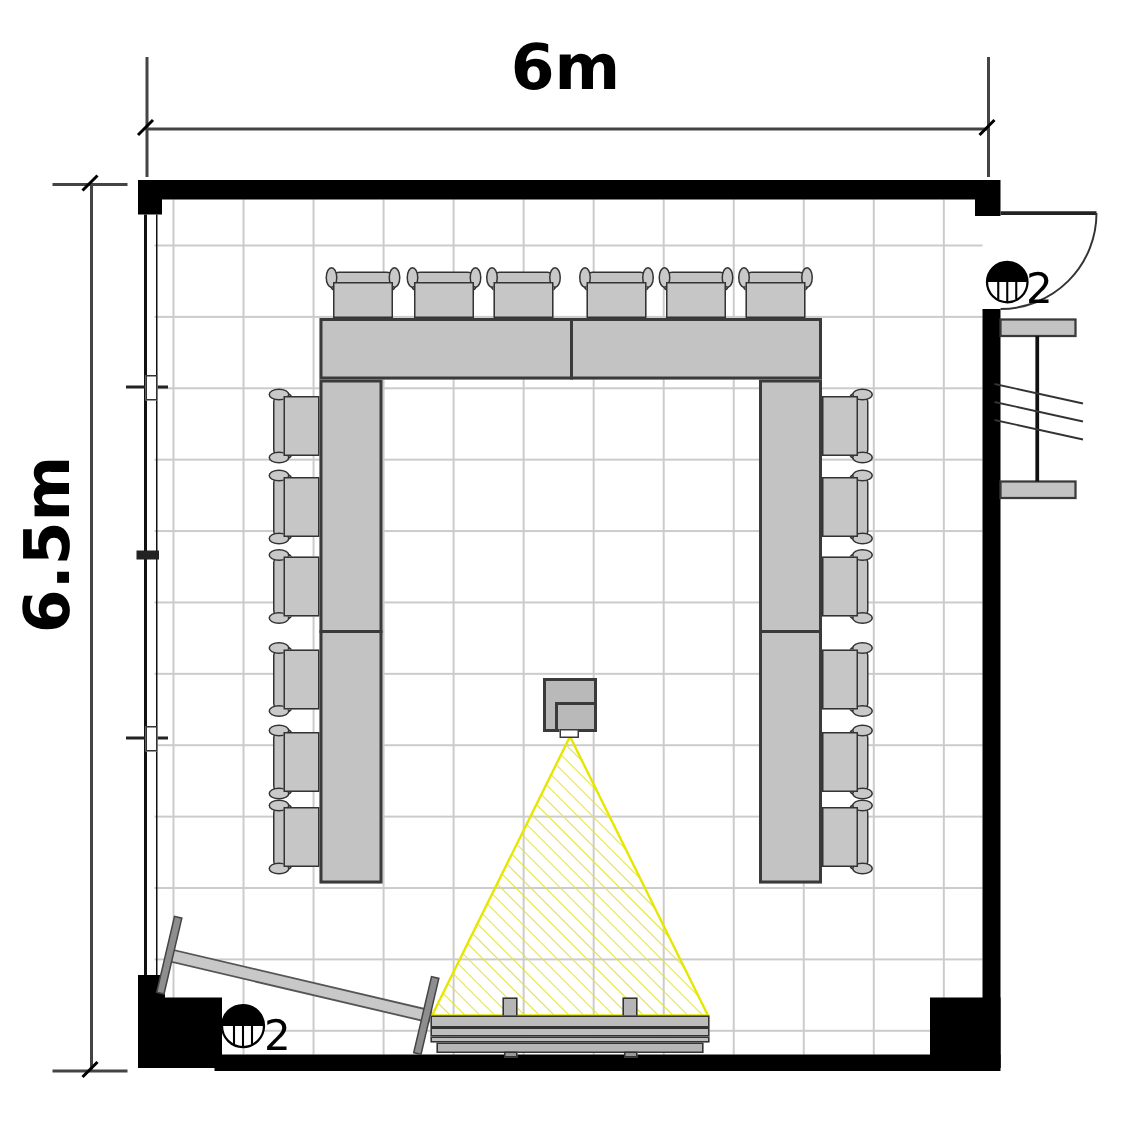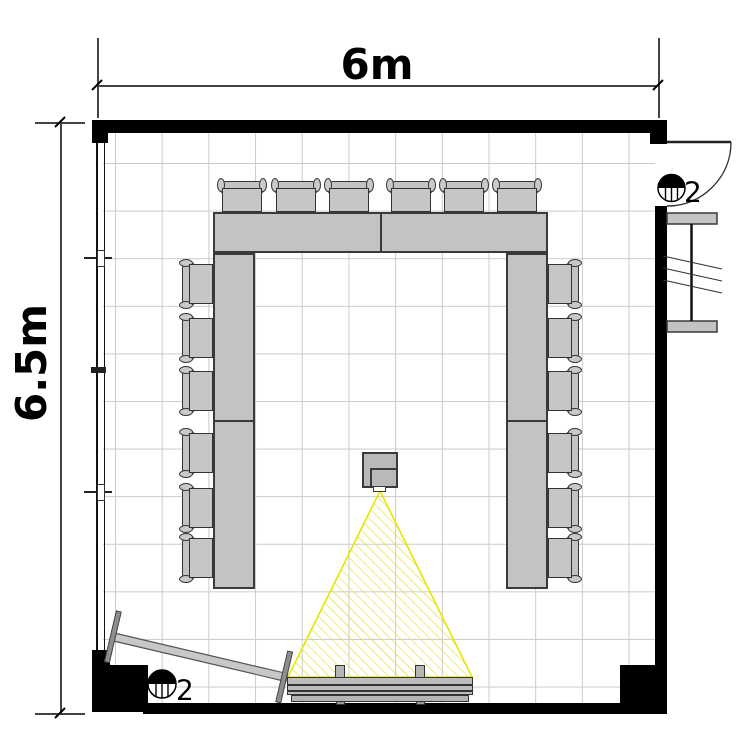--- a/index.html
+++ b/index.html
@@ -94,21 +94,21 @@
   <div class="glass"></div>
   <div class="tick" style="left:84px; top:257px; width:28px; height:1.5px;"></div>
   <div class="joint" style="left:97px; top:250px; width:6px; height:15px;"></div>
   <div class="tick" style="left:84px; top:491px; width:28px; height:1.5px;"></div>
   <div class="joint" style="left:97px; top:484px; width:6px; height:15px;"></div>
   <div class="tick" style="left:91px; top:367px; width:15px; height:6px;"></div>
 
   <div class="dim-line" style="left:97px; top:85px; width:561px; height:1.5px;"></div>
   <div class="dim-line" style="left:97px; top:38px; width:1.5px; height:80px;"></div>
   <div class="dim-line" style="left:658px; top:38px; width:1.5px; height:80px;"></div>
-  <div class="dim-label" style="left:297px; top:40px; width:160px;">6m</div>
+  <div class="dim-label" style="left:297px; top:20px; width:160px;">6m</div>
 
   <div class="dim-line" style="left:60px; top:122px; width:1.5px; height:591px;"></div>
   <div class="dim-line" style="left:35px; top:122px; width:50px; height:1.5px;"></div>
   <div class="dim-line" style="left:35px; top:713px; width:50px; height:1.5px;"></div>
   <div class="dim-label vert" style="left:-28px; top:338px; width:120px; height:50px; line-height:50px;">6.5m</div>
 
   <svg width="750" height="750" viewBox="0 0 750 750">
     <defs>
       <pattern id="hatch45" width="7" height="7" patternUnits="userSpaceOnUse" patternTransform="rotate(45)">
         <line x1="0" y1="0" x2="7" y2="0" stroke="#e2e240" stroke-width="1.4"></line>

